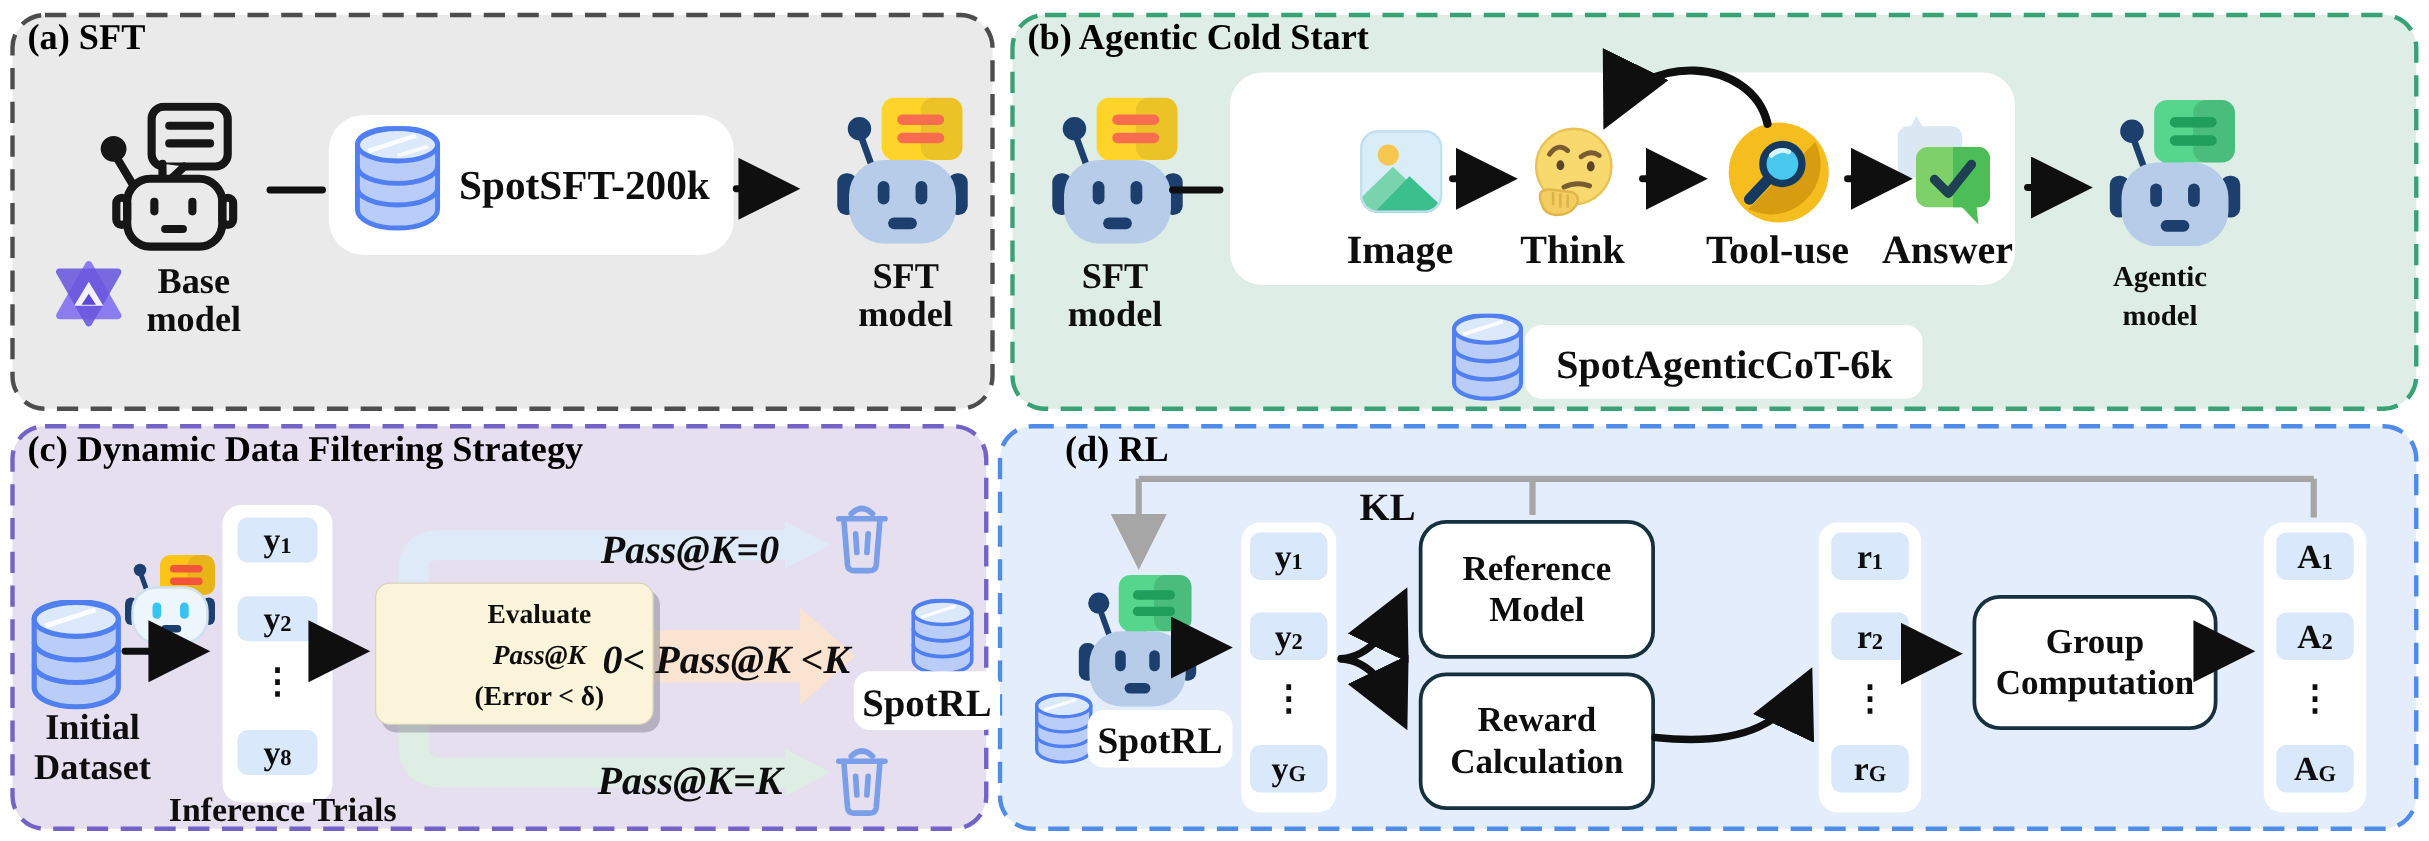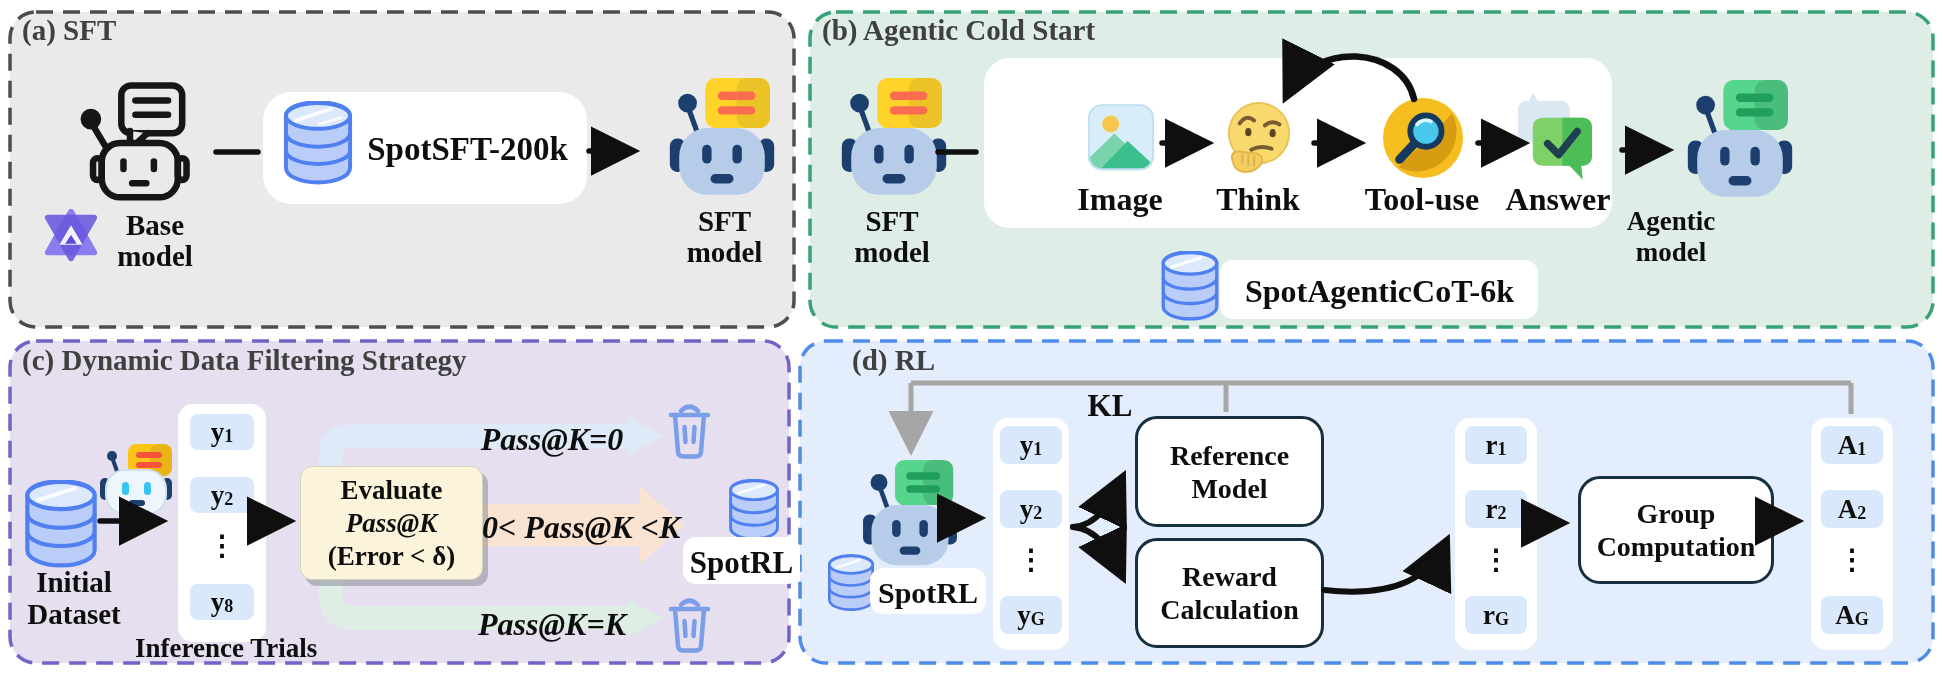--- a/index.html
+++ b/index.html
@@ -1,39 +1,39 @@
 <!DOCTYPE html>
 <html style="--panel_a_bg: #eaeaea; --panel_a_border: #4d4d4d; --panel_b_bg: #deede6; --panel_b_border: #38a276; --panel_c_bg: #e5dff0; --panel_c_border: #7263c7; --panel_d_bg: #e4edfb; --panel_d_border: #4f8ce9; --item_bg: #d9e8fa; --arrow_black: #0f0f0f; --kl_gray: #a6a6a6; --branch_blue: #dfeaf8; --branch_orange: #fae3d1; --branch_green: #dfeee5; --trash_blue: #7b9ee8; --db_fill: #b9cdf8; --db_stroke: #4f7ff0; --db_top: #dce8fb; --evaluate_bg: #fbf4da; --node_border: #16303e;"><head>
 <meta charset="utf-8">
 <style>
   html,body{margin:0;padding:0;background:#fff;}
   #stage{position:relative;width:1943px;height:673px;background:#fff;overflow:hidden;
          font-family:"Liberation Serif",serif;}
   .abs{position:absolute;}
   svg.lay{position:absolute;left:0;top:0;width:1943px;height:673px;pointer-events:none;}
   .panel-bg{position:absolute;border-radius:26px;}
-  .ptitle{position:absolute;font-weight:bold;font-size:29px;color:#404040;white-space:nowrap;}
+  .ptitle{position:absolute;font-weight:bold;font-size:29px;color:#000000;white-space:nowrap;}
   .whitebox{position:absolute;background:#ffffff;border-radius:26px;}
   .smallbox{position:absolute;background:#ffffff;border-radius:13px;}
   .cap{position:absolute;font-weight:bold;font-size:32px;line-height:31px;color:#0e0e0e;text-align:center;}
   .dstext{position:absolute;font-weight:bold;color:#0e0e0e;text-align:center;white-space:nowrap;}
   .colbox{position:absolute;background:#fff;border-radius:15px;}
   .item{position:absolute;background:var(--item_bg);border-radius:8px;display:flex;align-items:center;
         justify-content:center;font-weight:bold;font-size:27px;color:#0e0e0e;}
   .item sub{font-size:18px;line-height:0;transform:translateY(4px);}
   .item.dots{background:transparent;font-size:28px;}
   .node{position:absolute;background:#fff;border:3.5px solid var(--node_border);border-radius:22px;
         display:flex;flex-direction:column;align-items:center;justify-content:center;
         font-weight:bold;font-size:28px;line-height:33px;color:#0e0e0e;text-align:center;}
   .branch{position:absolute;font-weight:bold;font-style:italic;font-size:32px;color:#0e0e0e;
           text-align:center;white-space:nowrap;}
   .evalbox{position:absolute;background:var(--evaluate_bg);border:1px solid #d8d2bb;border-radius:12px;
            box-shadow:5px 6px 0 rgba(125,122,135,.45);display:flex;flex-direction:column;
-           align-items:center;justify-content:center;font-weight:bold;font-size:27px;line-height:33px;
-           color:#0e0e0e;text-align:center;}
+           align-items:center;justify-content:center;font-weight:bold;font-size:22px;line-height:33px;
+           color:#0e0e0e;text-align:center;padding-left:40px;}
   .evalbox .it{font-style:italic;}
 </style>
 </head>
 <body>
 
 <div id="stage">
 
   <div class="panel-bg" style="left:10px;top:12px;width:784px;height:315px;background:var(--panel_a_bg);"></div>
   <div class="panel-bg" style="left:810px;top:12px;width:1123px;height:315px;background:var(--panel_b_bg);"></div>
   <div class="panel-bg" style="left:10px;top:341px;width:779px;height:322px;background:var(--panel_c_bg);"></div>
@@ -205,21 +205,21 @@
     <polygon points="40,44 40,64 58,48" fill="#55d68c"></polygon>
     <circle cx="17" cy="24" r="9" fill="#1c3f6e"></circle>
     <line x1="19" y1="32" x2="27" y2="54" stroke="#1c3f6e" stroke-width="5"></line>
     <rect x="0" y="58" width="15" height="32" rx="7" fill="#1c3f6e"></rect>
     <rect x="85" y="58" width="15" height="32" rx="7" fill="#1c3f6e"></rect>
     <rect x="9" y="48" width="82" height="64" rx="27" fill="#b6cce9"></rect>
     <rect x="31" y="64" width="9" height="18" rx="4.5" fill="#1c3f6e"></rect>
     <rect x="60" y="64" width="9" height="18" rx="4.5" fill="#1c3f6e"></rect>
     <rect x="39" y="92" width="22" height="9" rx="4.5" fill="#1c3f6e"></rect>
   </svg>
-  <div class="cap" style="left:1612px;top:206px;width:118px;font-size:27px;">
+  <div class="cap" style="left:1669px;top:206px;width:118px;font-size:23px;">
     <div>Agentic</div>
     <div>model</div>
   </div>
 
   <div class="smallbox" style="left:1220px;top:260px;width:318px;height:59px;"></div>
   <svg class="abs" style="left:1159px;top:251px;" width="62" height="70" viewBox="0 0 60 68">
     <path d="M4 12 C4 5 16 1 30 1 C44 1 56 5 56 12 L56 54 C56 61 44 66 30 66 C16 66 4 61 4 54 Z" style="fill:var(--db_fill);stroke:var(--db_stroke)" stroke-width="3.2"></path>
     <ellipse cx="30" cy="12" rx="26" ry="10.5" style="fill:var(--db_top);stroke:var(--db_stroke)" stroke-width="3.2"></ellipse>
     <path d="M4 26 a26 11 0 0 0 52 0" fill="none" style="stroke:var(--db_stroke)" stroke-width="3.2"></path>
     <path d="M4 40 a26 11 0 0 0 52 0" fill="none" style="stroke:var(--db_stroke)" stroke-width="3.2"></path>

